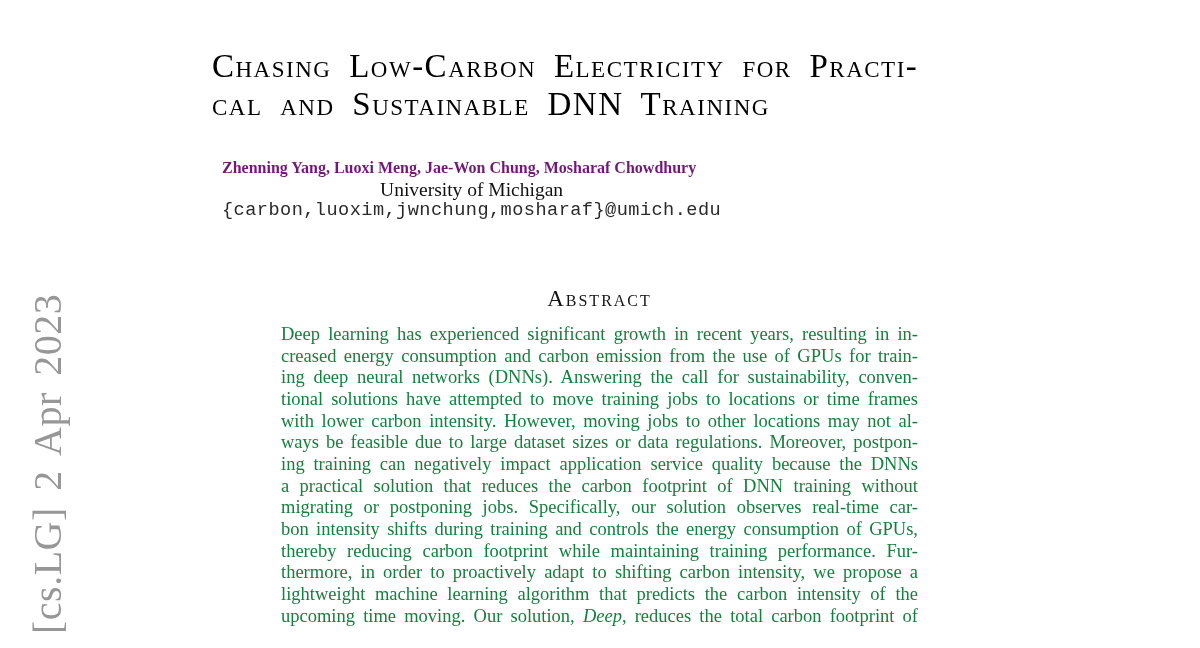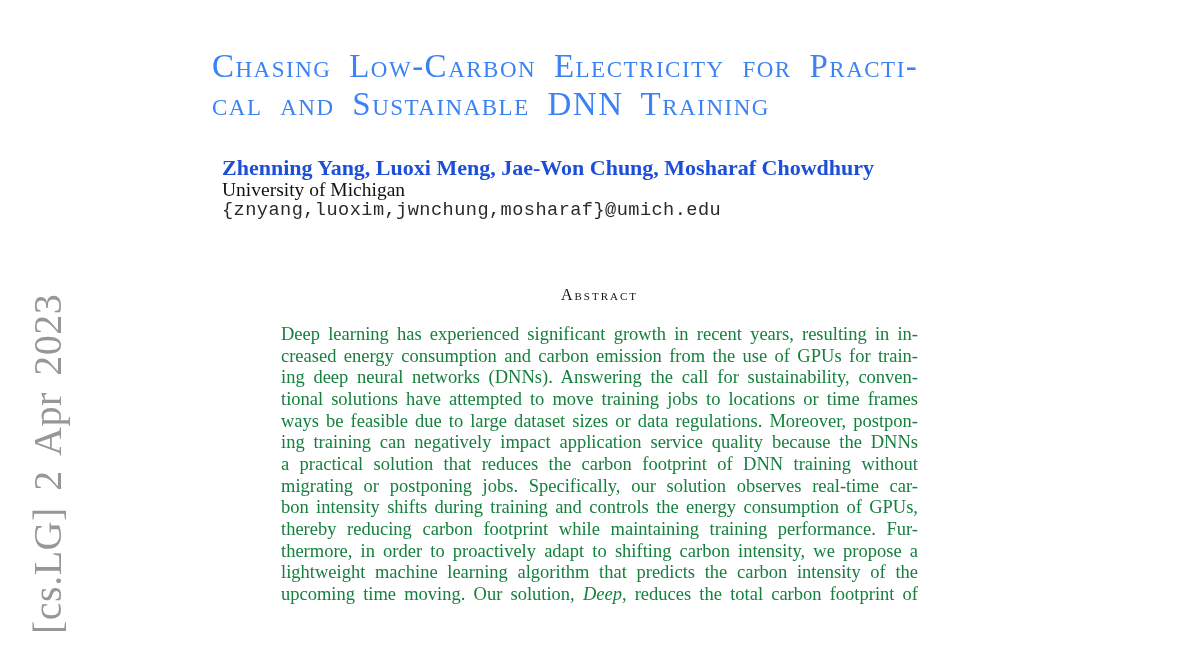--- a/index.html
+++ b/index.html
@@ -27,53 +27,54 @@
   .paper-title {
     position: absolute;
     left: 212px;
     top: 47px;
     width: 820px;
     font-variant: small-caps;
     font-size: 33px;
     line-height: 38px;
     letter-spacing: 1.5px;
     word-spacing: 8px;
-    color: #3b82f6;
+    color: #000000;
   }
   .author-block {
     position: absolute;
     left: 222px;
     top: 157px;
   }
   .author-names {
     font-weight: bold;
-    font-size: 22px;
+    font-size: 16px;
     line-height: 21.5px;
-    color: #1d4ed8;
+    color: #701a75;
   }
   .affiliation {
     font-size: 19.5px;
     line-height: 21.5px;
     color: #101010;
+    text-align: center;
   }
   .email-line {
     font-family: "Liberation Mono", monospace;
     font-size: 18.6px;
     line-height: 21.5px;
     letter-spacing: 0.45px;
     color: #2a2a2a;
   }
   .abstract-heading {
     position: absolute;
     left: 281px;
     top: 286px;
     width: 637px;
     text-align: center;
     font-variant: small-caps;
-    font-size: 16px;
+    font-size: 23px;
     letter-spacing: 2px;
     color: #141414;
   }
   .abstract-body {
     position: absolute;
     left: 281px;
     top: 324px;
     width: 637px;
     font-size: 18.5px;
     line-height: 21.67px;
@@ -93,30 +94,31 @@
 <div class="arxiv-stamp">[cs.LG] 2 Apr 2023</div>
 
 <div class="paper-title">
   <div>Chasing Low-Carbon Electricity for Practi-</div>
   <div>cal and Sustainable DNN Training</div>
 </div>
 
 <div class="author-block">
   <div class="author-names">Zhenning Yang, Luoxi Meng, Jae-Won Chung, Mosharaf Chowdhury</div>
   <div class="affiliation">University of Michigan</div>
-  <div class="email-line">{znyang,luoxim,jwnchung,mosharaf}@umich.edu</div>
+  <div class="email-line">{carbon,luoxim,jwnchung,mosharaf}@umich.edu</div>
 </div>
 
 <div class="abstract-heading">Abstract</div>
 
 <div class="abstract-body">
   <div class="abs-line">Deep learning has experienced significant growth in recent years, resulting in in-</div>
   <div class="abs-line">creased energy consumption and carbon emission from the use of GPUs for train-</div>
   <div class="abs-line">ing deep neural networks (DNNs). Answering the call for sustainability, conven-</div>
   <div class="abs-line">tional solutions have attempted to move training jobs to locations or time frames</div>
+  <div class="abs-line">with lower carbon intensity. However, moving jobs to other locations may not al-</div>
   <div class="abs-line">ways be feasible due to large dataset sizes or data regulations. Moreover, postpon-</div>
   <div class="abs-line">ing training can negatively impact application service quality because the DNNs</div>
   <div class="abs-line">a practical solution that reduces the carbon footprint of DNN training without</div>
   <div class="abs-line">migrating or postponing jobs. Specifically, our solution observes real-time car-</div>
   <div class="abs-line">bon intensity shifts during training and controls the energy consumption of GPUs,</div>
   <div class="abs-line">thereby reducing carbon footprint while maintaining training performance. Fur-</div>
   <div class="abs-line">thermore, in order to proactively adapt to shifting carbon intensity, we propose a</div>
   <div class="abs-line">lightweight machine learning algorithm that predicts the carbon intensity of the</div>
   <div class="abs-line">
     <span>upcoming time moving. Our solution, </span><span class="italic">Deep</span><span>, reduces the total carbon footprint of</span>

